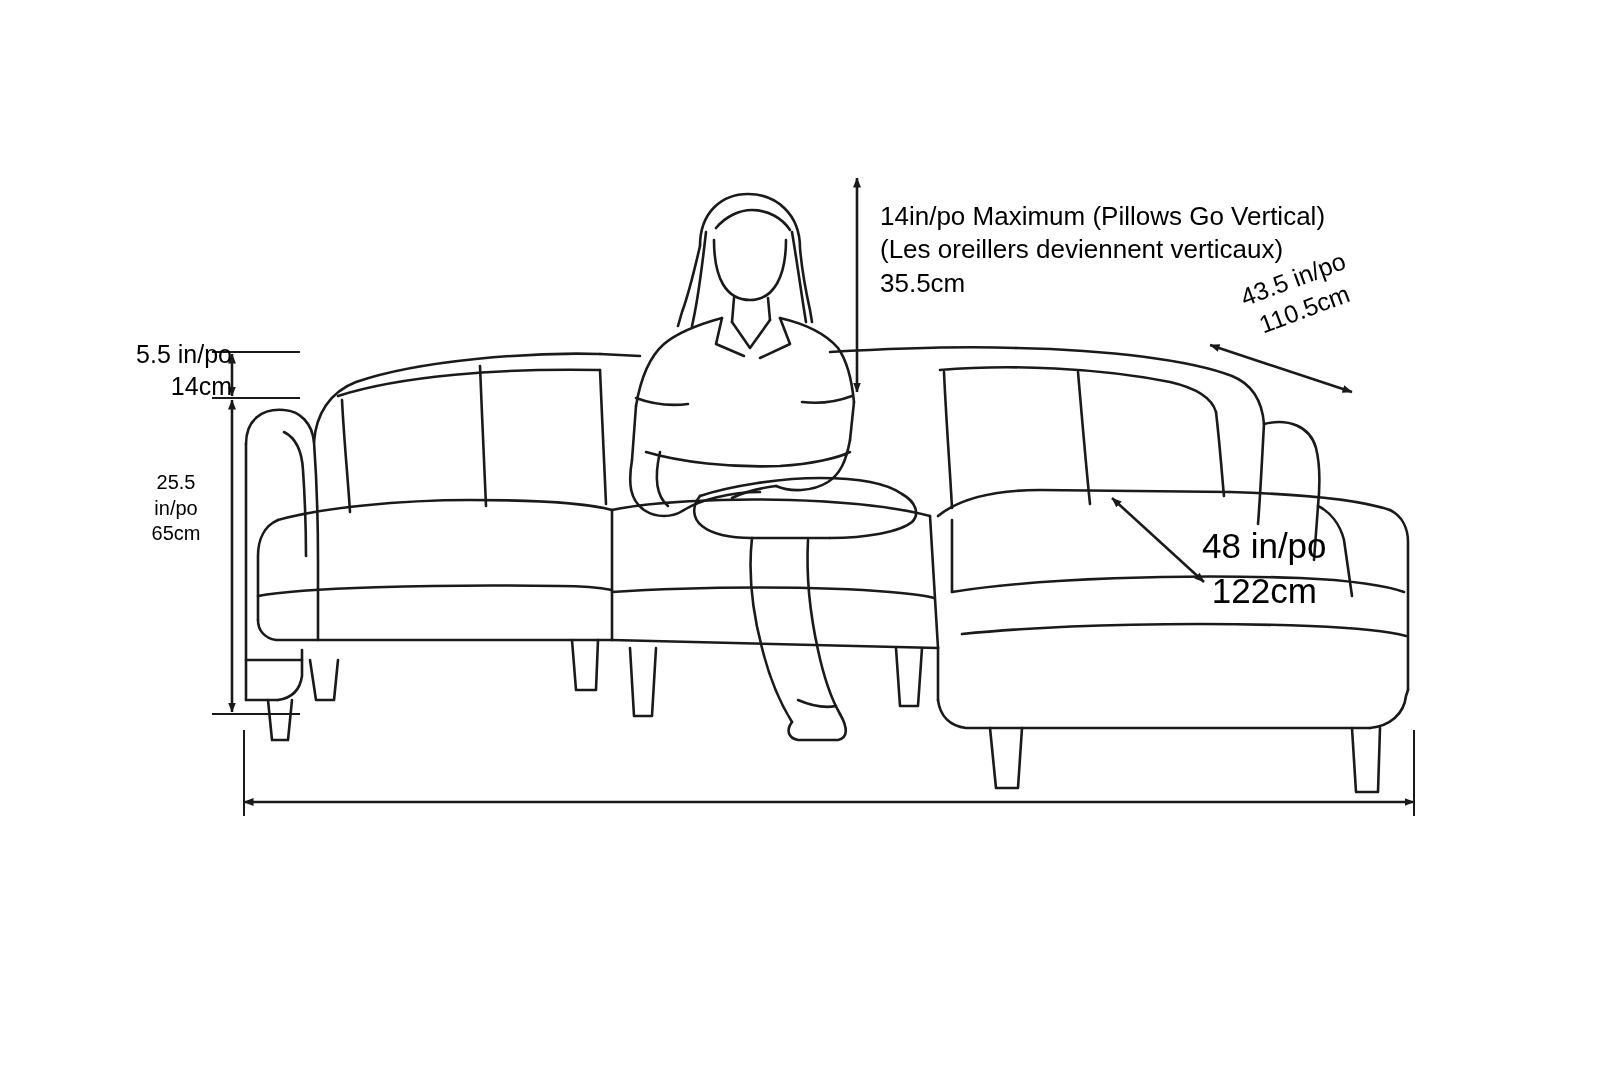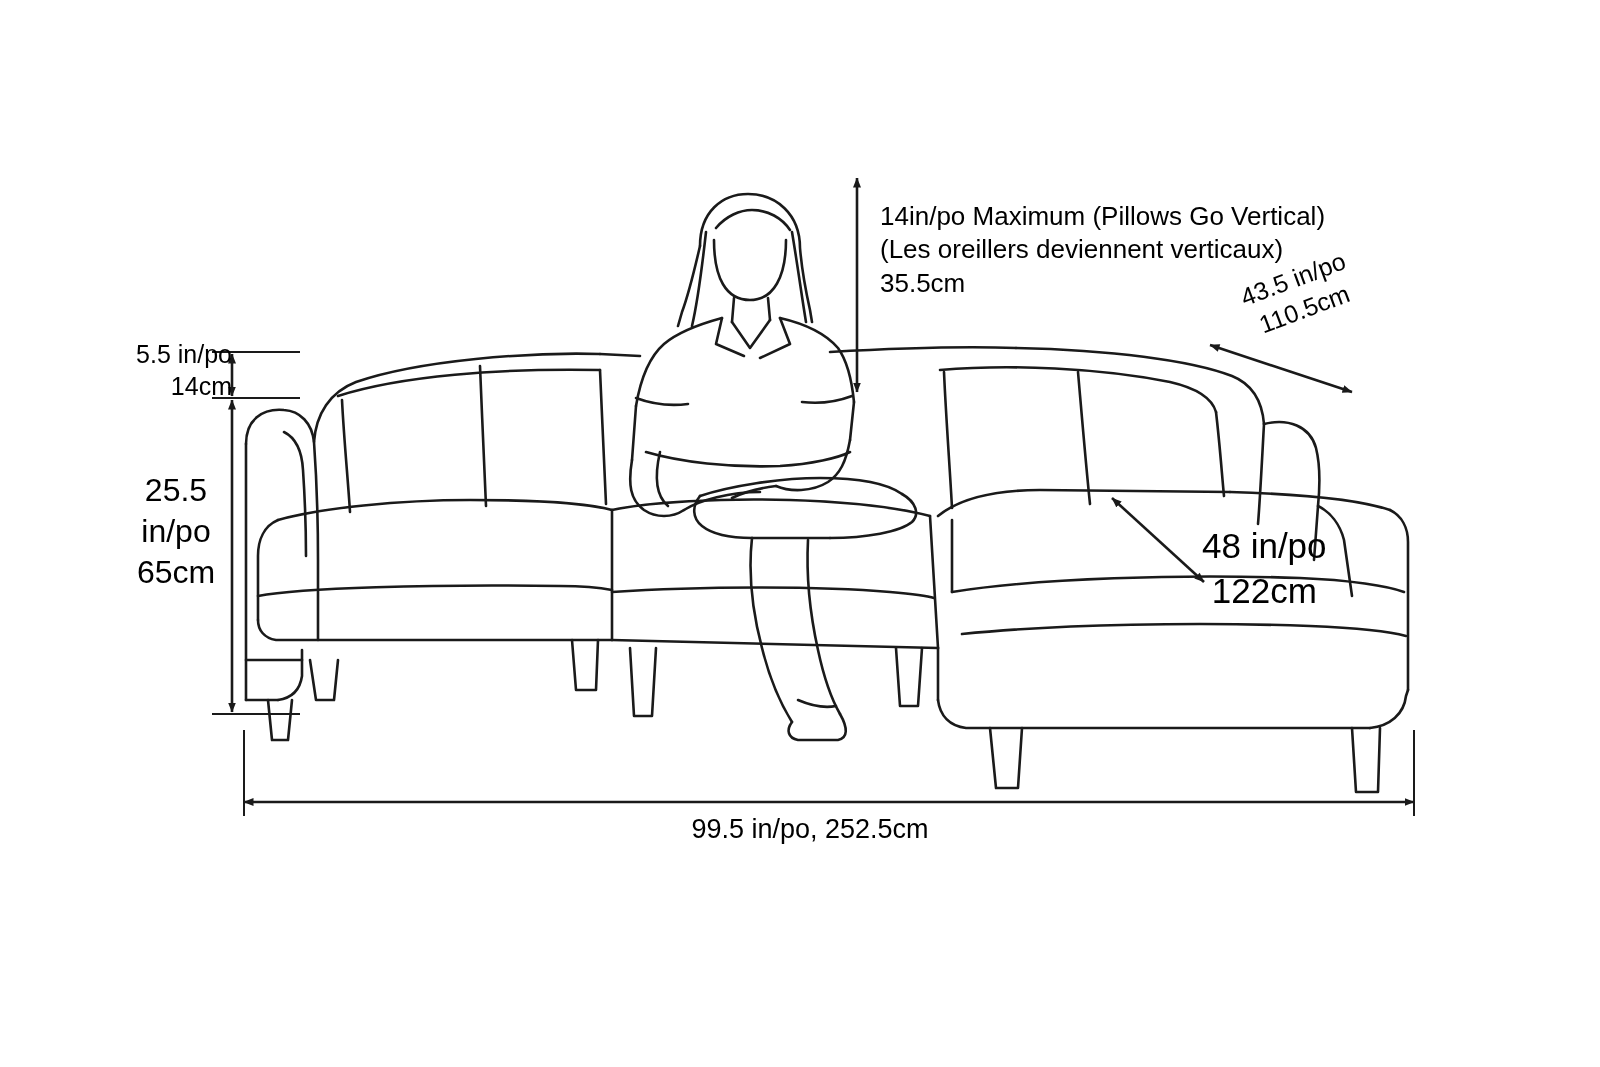--- a/index.html
+++ b/index.html
@@ -55,21 +55,21 @@
   #label-back-top {
     left: 128px;
     top: 338px;
     font-size: 25px;
     text-align: right;
     width: 104px;
   }
   #label-seat-height {
     left: 120px;
     top: 470px;
-    font-size: 32px;
+    font-size: 20px;
     width: 112px;
     text-align: center;
   }
   #label-overall-width {
     left: 560px;
     top: 812px;
     width: 500px;
     font-size: 27px;
     text-align: center;
   }
@@ -244,15 +244,14 @@
   <div class="lbl lbl-center" id="label-chaise-len">48 in/po
 122cm</div>
 
   <div class="lbl" id="label-back-top">5.5 in/po
 14cm</div>
 
   <div class="lbl lbl-center" id="label-seat-height">25.5
 in/po
 65cm</div>
 
-  <div class="lbl lbl-center" id="label-overall-width">99.5 in/po, 252.5cm</div>
 
 </div>
 
 </body></html>

